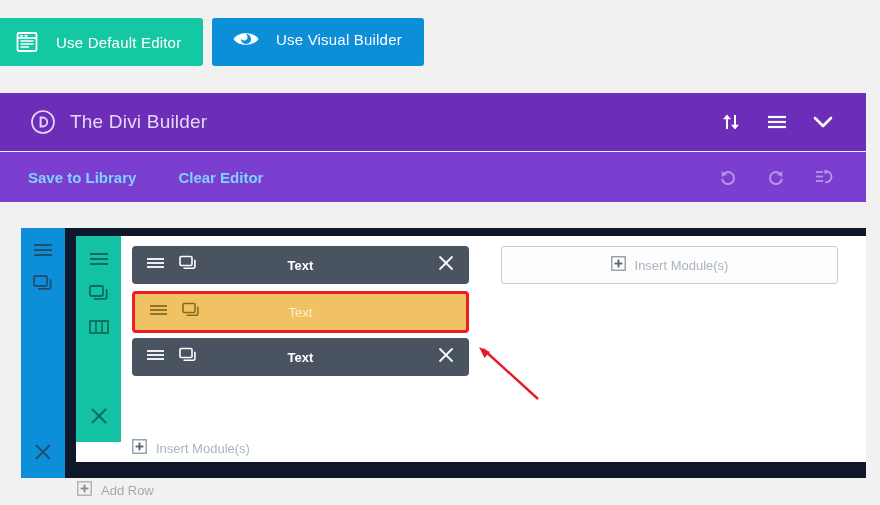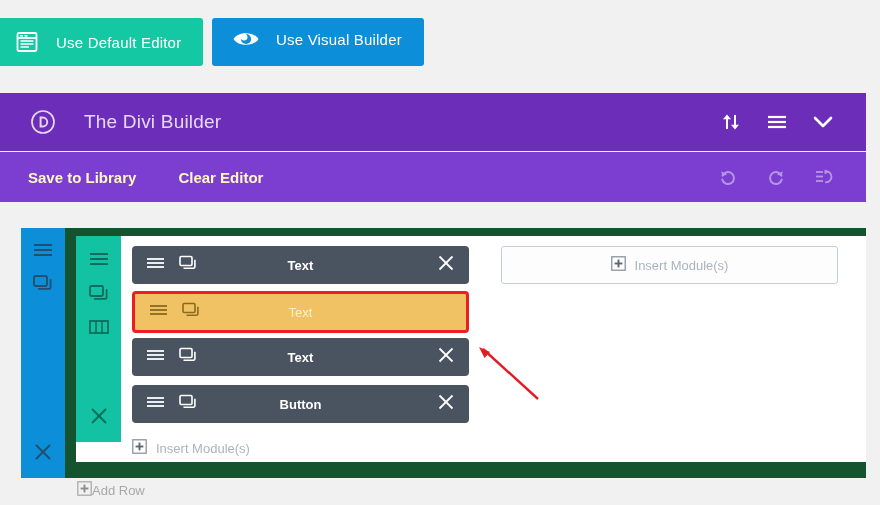--- a/index.html
+++ b/index.html
@@ -30,57 +30,57 @@
   .icon-eye { width: 28px; height: 20px; margin-right: 16px; flex: 0 0 28px; }
 
   
   .builder-head {
     position: absolute; left: 0; top: 93px; width: 866px; height: 58px;
     background: #6c2eb9; display: flex; align-items: center;
     border-top-left-radius: 0;
   }
   .divi-logo { margin-left: 30px; width: 26px; height: 26px; flex: 0 0 26px; }
   .builder-title {
-    margin-left: 28px; color: #e6d8f5; font-size: 19px; font-weight: 400;
+    margin-left: 14px; color: #e6d8f5; font-size: 19px; font-weight: 400;
     letter-spacing: .2px;
   }
   .head-icons { margin-left: auto; display: flex; align-items: center; }
   .head-icons .hicon {
     width: 46px; height: 58px; display: flex; align-items: center;
     justify-content: center; cursor: pointer;
   }
   .head-icons .hicon:last-child { margin-right: 20px; }
 
   
   .builder-sub {
     position: absolute; left: 0; top: 152px; width: 866px; height: 50px;
     background: #7c3ed0; display: flex; align-items: center;
   }
   .sub-link {
-    color: #fef9c3; font-size: 15px; font-weight: 700; cursor: pointer;
+    color: #7dd3fc; font-size: 15px; font-weight: 700; cursor: pointer;
     white-space: nowrap;
   }
   #sub-save { margin-left: 28px; }
   #sub-load { margin-left: 41px; }
   #sub-clear { margin-left: 42px; }
   .sub-icons { margin-left: auto; display: flex; align-items: center; }
   .sub-icons .sicon {
     width: 48px; height: 50px; display: flex; align-items: center;
     justify-content: center; cursor: pointer; opacity: .45;
   }
   .sub-icons .sicon:last-child { margin-right: 18px; }
 
   
   .canvas { position: absolute; left: 0; top: 202px; width: 880px; height: 303px;
             background: #f1f1f1; }
 
   
   .section-wrap {
     position: absolute; left: 21px; top: 26px; width: 845px; height: 250px;
-    background: #14532d;
+    background: #0f172a;
   }
   .section-bar {
     position: absolute; left: 0; top: 0; width: 44px; height: 250px;
     background: #0c8ed8; display: flex; flex-direction: column; align-items: center;
   }
   .section-bar .sb-ico { margin-top: 12px; cursor: pointer; }
   .section-bar .sb-ico:first-child { margin-top: 14px; }
   .section-bar .sb-x { margin-top: auto; margin-bottom: 12px; cursor: pointer; }
 
   
@@ -127,21 +127,21 @@
   .insert-inline {
     position: absolute; left: 56px; bottom: 4px; display: flex; align-items: center;
     cursor: pointer;
   }
   .insert-inline .ii-label { color: #aab4bf; font-size: 13px; margin-left: 9px; }
 
   .add-row {
     position: absolute; left: 56px; bottom: -22px; display: flex; align-items: center;
     cursor: pointer;
   }
-  .add-row .ar-label { color: #a8a8a8; font-size: 13px; margin-left: 0; }
+  .add-row .ar-label { color: #a8a8a8; font-size: 13px; margin-left: 9px; }
 
   
   .arrow-svg { position: absolute; left: 468px; top: 336px; pointer-events: none; }
 </style>
 </head>
 <body>
 
 <div class="page">
 
   <div class="top-bar">
@@ -350,42 +350,20 @@
             </span>
             <span class="m-label">Text</span>
             <span class="m-x">
               <svg width="18" height="18" viewBox="0 0 18 18">
                 <line x1="2.5" y1="2.5" x2="15.5" y2="15.5" stroke="#ffffff" stroke-width="1.8"></line>
                 <line x1="15.5" y1="2.5" x2="2.5" y2="15.5" stroke="#ffffff" stroke-width="1.8"></line>
               </svg>
             </span>
           </div>
 
-          <div class="module">
-            <span class="m-ico">
-              <svg width="19" height="14" viewBox="0 0 19 14">
-                <line x1="1" y1="3" x2="18" y2="3" stroke="#ffffff" stroke-width="1.8"></line>
-                <line x1="1" y1="7" x2="18" y2="7" stroke="#ffffff" stroke-width="1.8"></line>
-                <line x1="1" y1="11" x2="18" y2="11" stroke="#ffffff" stroke-width="1.8"></line>
-              </svg>
-            </span>
-            <span class="m-ico">
-              <svg width="19" height="16" viewBox="0 0 19 16">
-                <rect x="1" y="1.5" width="12" height="9" rx="1.2" fill="none" stroke="#ffffff" stroke-width="1.6"></rect>
-                <path d="M4.5 13.2 h10 a1.4 1.4 0 0 0 1.4 -1.4 v-7" fill="none" stroke="#ffffff" stroke-width="1.6"></path>
-              </svg>
-            </span>
-            <span class="m-label">Button</span>
-            <span class="m-x">
-              <svg width="18" height="18" viewBox="0 0 18 18">
-                <line x1="2.5" y1="2.5" x2="15.5" y2="15.5" stroke="#ffffff" stroke-width="1.8"></line>
-                <line x1="15.5" y1="2.5" x2="2.5" y2="15.5" stroke="#ffffff" stroke-width="1.8"></line>
-              </svg>
-            </span>
-          </div>
 
         </div>
 
         <div class="col-right">
           <div class="insert-box">
             <span>
               <svg width="15" height="15" viewBox="0 0 15 15">
                 <rect x="0.8" y="0.8" width="13.4" height="13.4" fill="none" stroke="#7f8c99" stroke-width="1.2"></rect>
                 <line x1="7.5" y1="3.6" x2="7.5" y2="11.4" stroke="#5b6672" stroke-width="1.9"></line>
                 <line x1="3.6" y1="7.5" x2="11.4" y2="7.5" stroke="#5b6672" stroke-width="1.9"></line>

